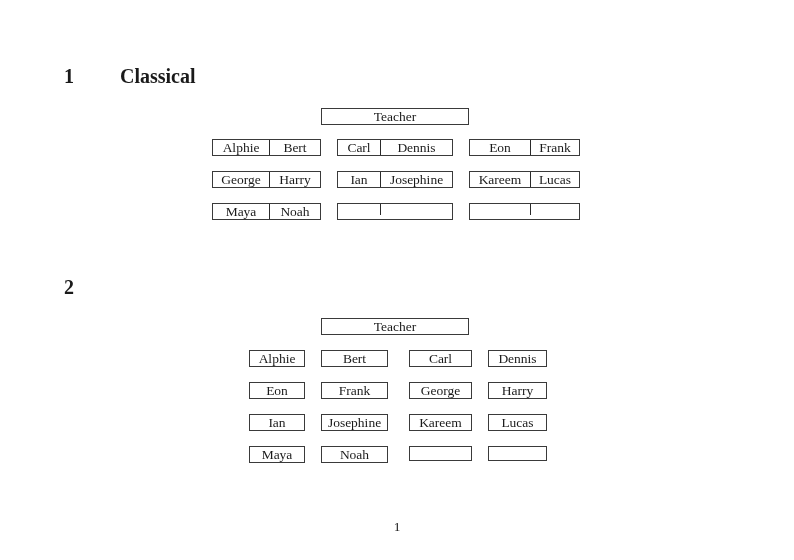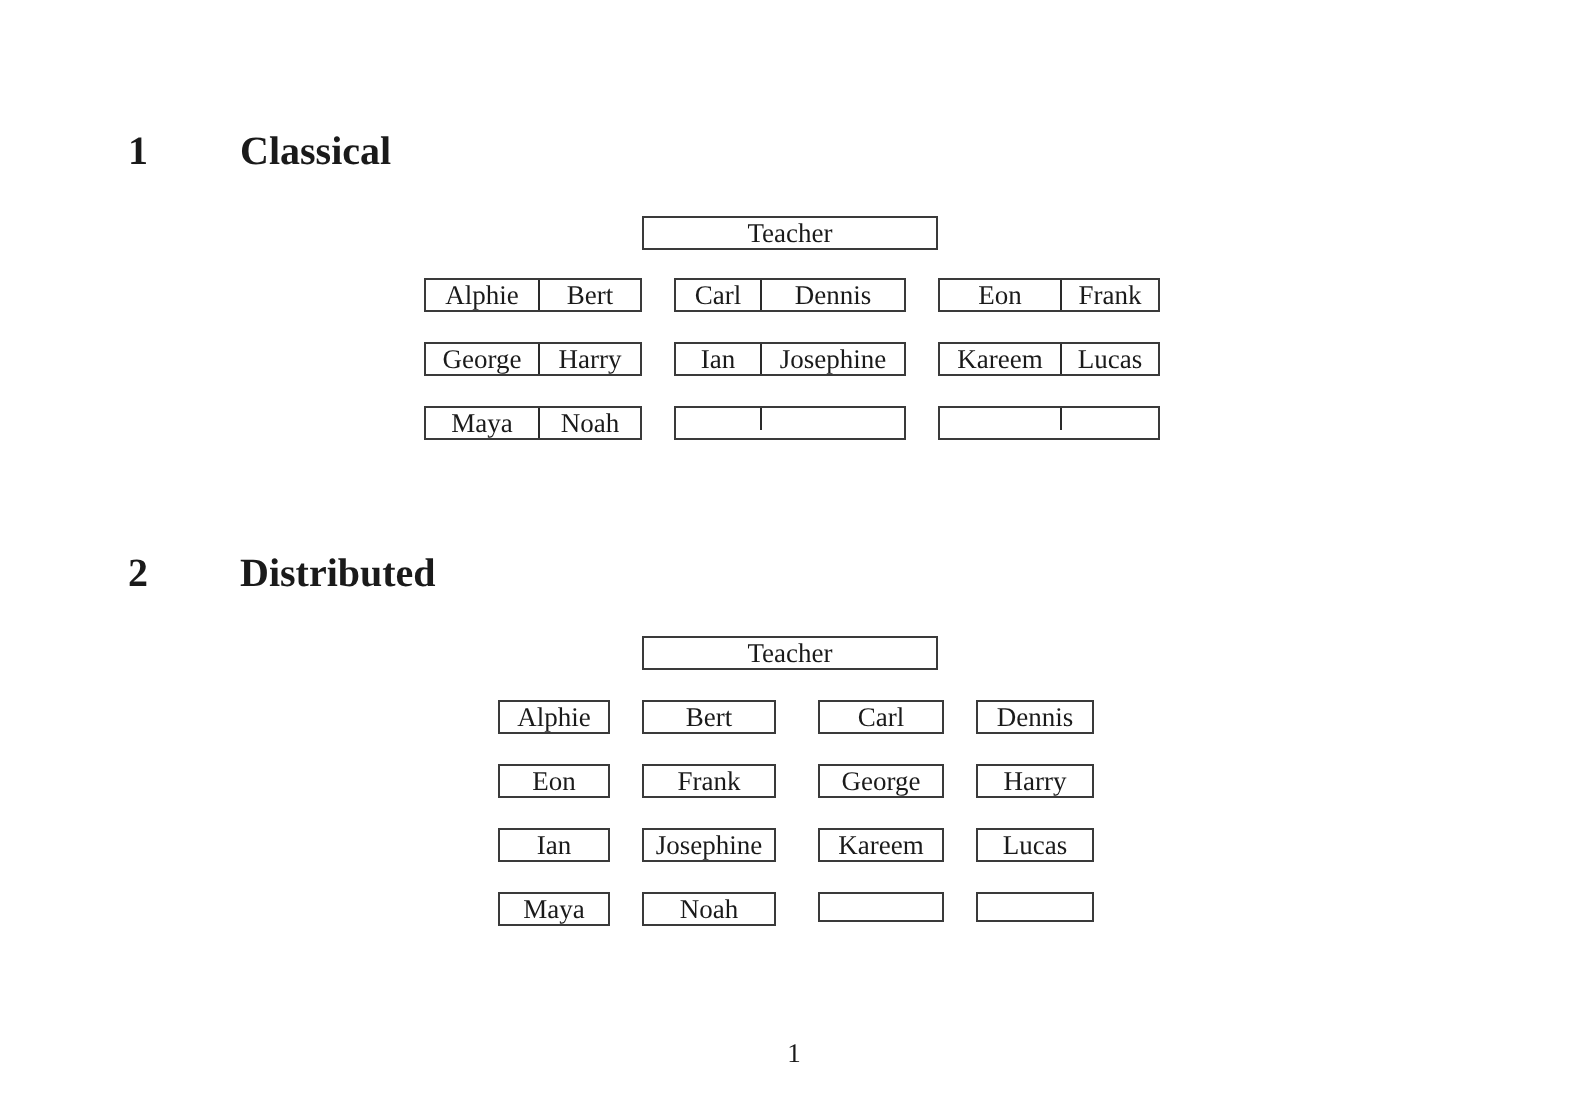--- a/index.html
+++ b/index.html
@@ -130,21 +130,20 @@
     <div class="vdiv"></div>
     <div class="cell right"></div>
   </div>
   <div class="pbox empty" style="left:469px; top:203px; width:111px">
     <div class="cell" style="width:60px"></div>
     <div class="vdiv"></div>
     <div class="cell right"></div>
   </div>
 
   <div class="sec-num" style="top:277px">2</div>
-  <div class="sec-title" style="top:277px">Distributed</div>
 
   <div class="tbox" style="left:321px; top:318px; width:148px">
     <span>Teacher</span>
   </div>
 
   <div class="tbox" style="left:249px; top:350px; width:56px">Alphie</div>
   <div class="tbox" style="left:321px; top:350px; width:67px">Bert</div>
   <div class="tbox" style="left:409px; top:350px; width:63px">Carl</div>
   <div class="tbox" style="left:488px; top:350px; width:59px">Dennis</div>
 

